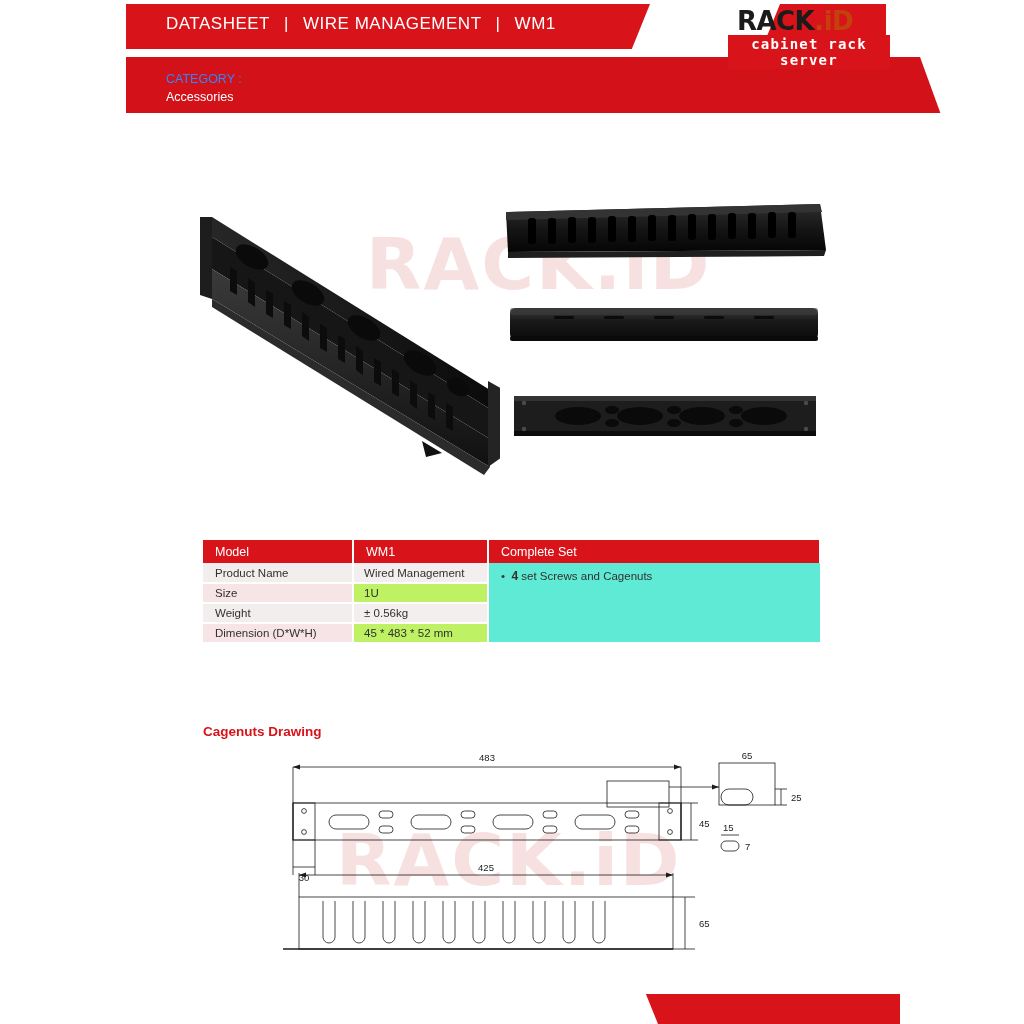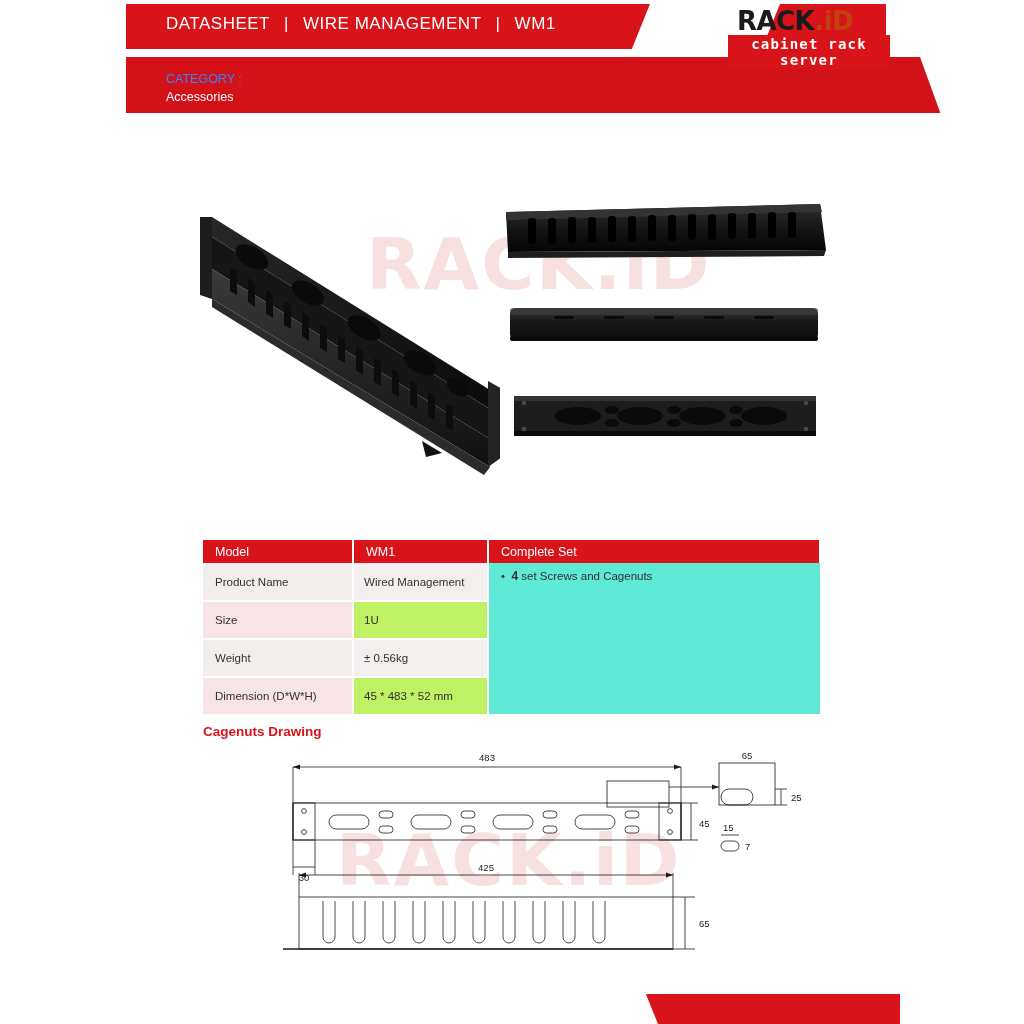--- a/index.html
+++ b/index.html
@@ -98,21 +98,21 @@
   .spec .hdr td {
     background:#d8131a; color:#ffffff;
     font-size:12.5px; font-weight:normal;
     height:23px; padding-left:12px; text-align:left;
     border-right:2px solid #ffffff;
   }
   .spec .c1 { width:156px;margin-top:32px; }
   .spec .c2 { width:139px; }
   .spec .c3 { width:351px; }
   .spec td.lbl {
-    background:#f6e4e6; color:#33302f; height:38px;
+    background:#f6e4e6; color:#33302f; height:20px;
     padding-left:12px; border-bottom:2px solid #ffffff;
     border-right:2px solid #ffffff;
   }
   .spec td.lbl.alt { background:#f2eeee; }
   .spec td.val {
     background:#f3efef; color:#33302f; height:17px;
     padding-left:10px; border-bottom:2px solid #ffffff;
     border-right:2px solid #ffffff;
   }
   .spec td.val.alt { background:#bef264; }

